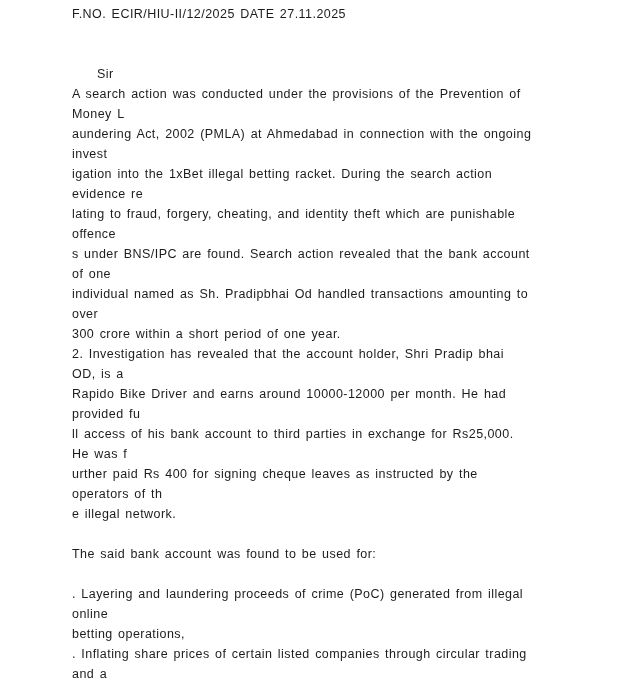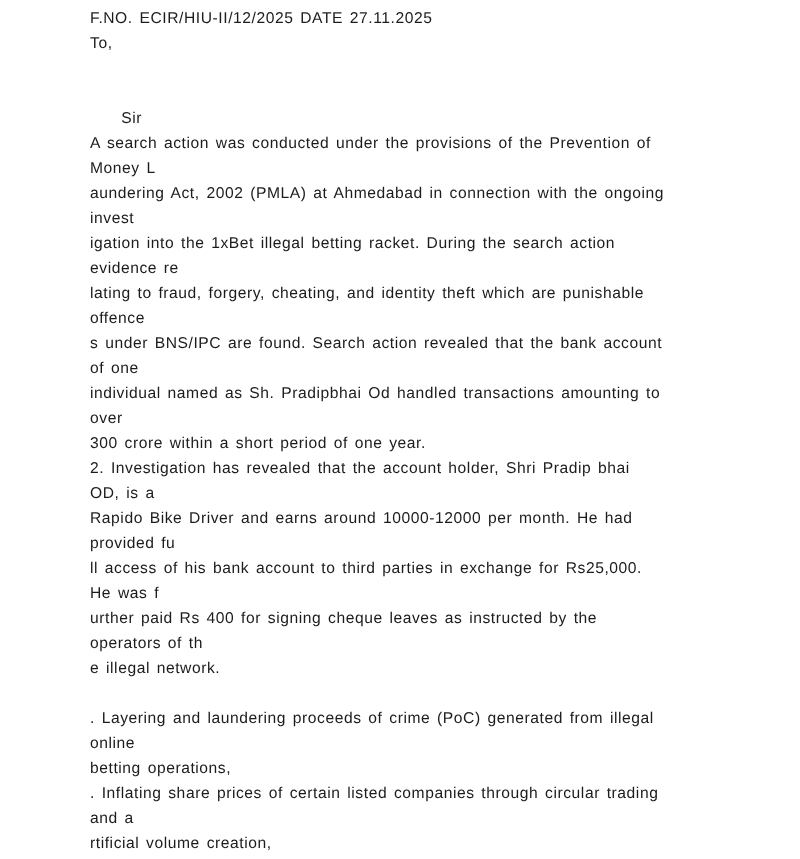--- a/index.html
+++ b/index.html
@@ -47,40 +47,40 @@
     margin-top: 20px;
   }
 </style>
 </head>
 <body>
 
 <div class="page">
 
   <div class="line">F.NO. ECIR/HIU-II/12/2025 DATE 27.11.2025</div>
 
-  <div class="line">To,</div>
 
 
 
   <div class="line salutation-line">Sir</div>
 
   <div class="multiline">A search action was conducted under the provisions of the Prevention of Money L
 aundering Act, 2002 (PMLA) at Ahmedabad in connection with the ongoing invest
 igation into the 1xBet illegal betting racket. During the search action evidence re
 lating to fraud, forgery, cheating, and identity theft which are punishable offence
 s under BNS/IPC are found. Search action revealed that the bank account of one
 individual named as Sh. Pradipbhai Od handled transactions amounting to over
 300 crore within a short period of one year.</div>
 
   <div class="multiline">2. Investigation has revealed that the account holder, Shri Pradip bhai OD, is a
 Rapido Bike Driver and earns around 10000-12000 per month. He had provided fu
 ll access of his bank account to third parties in exchange for Rs25,000. He was f
 urther paid Rs 400 for signing cheque leaves as instructed by the operators of th
 e illegal network.</div>
 
+  <div class="line usage-intro-line">The said bank account was found to be used for:</div>
 
   <div class="multiline usage-list-block">. Layering and laundering proceeds of crime (PoC) generated from illegal online
 betting operations,
 . Inflating share prices of certain listed companies through circular trading and a
 rtificial volume creation,
 . Payment of personal expenses, including marriage-related expenditures of a Ga
 ndhidham based businessman, Shri Aditya Zula.
 . Donation to Impact Guru</div>
 
 </div>

